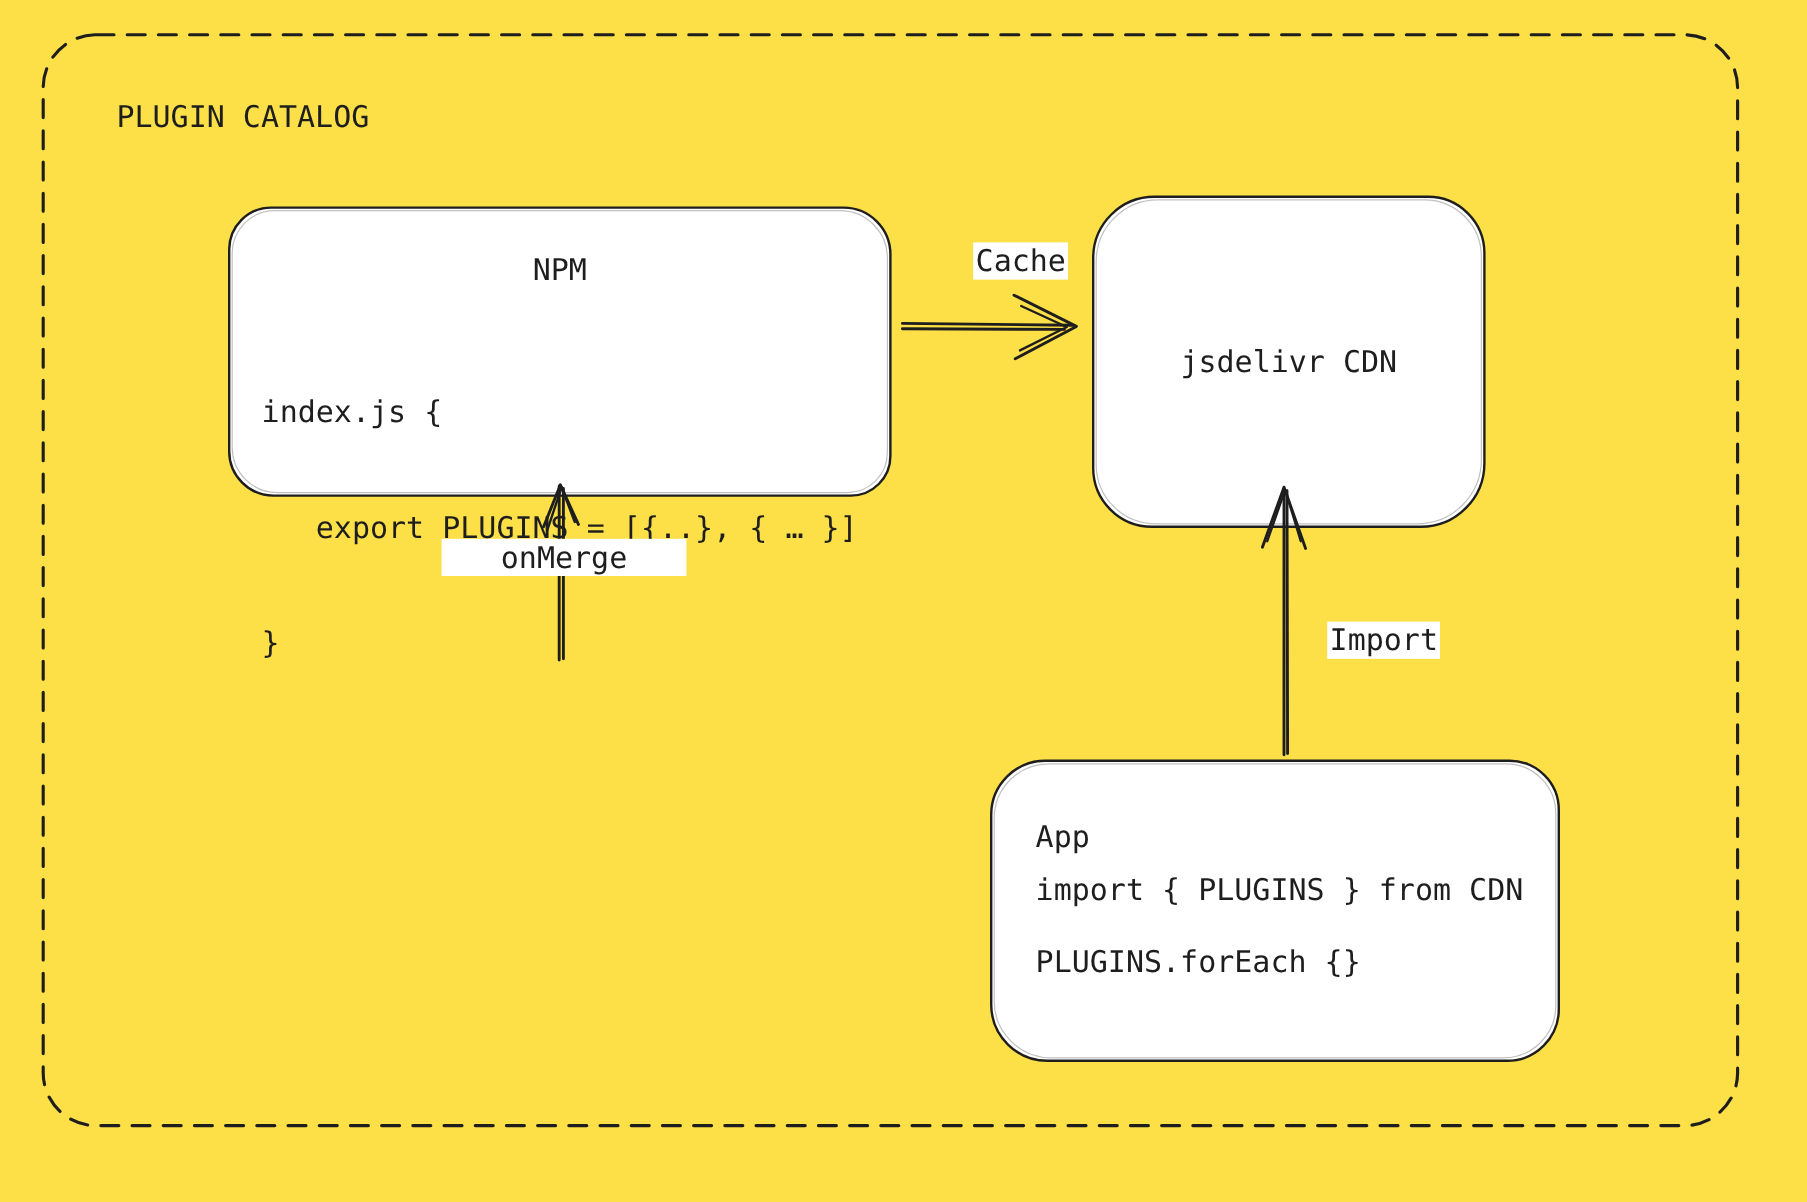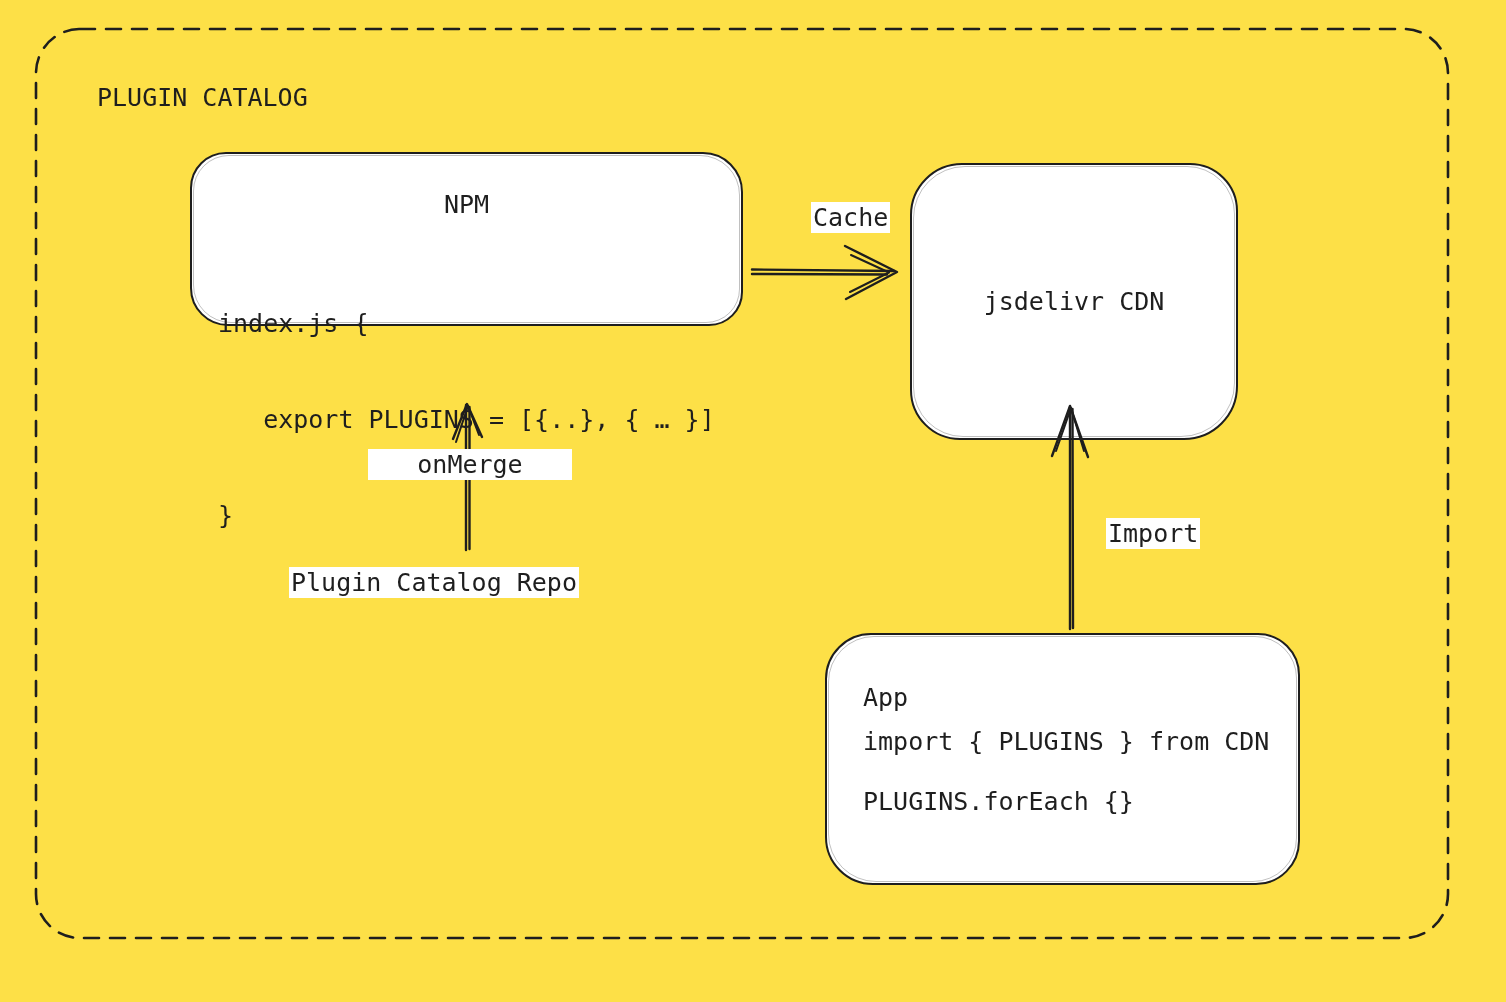--- a/index.html
+++ b/index.html
@@ -30,21 +30,21 @@
   }
   .node::after {
     content: "";
     position: absolute;
     inset: 1px;
     border: 1px solid rgba(30,30,30,0.28);
     border-radius: inherit;
     pointer-events: none;
   }
   .node-npm {
-    left: 190px; top: 152px; width: 553px; height: 174px;
+    left: 190px; top: 172px; width: 553px; height: 242px;
     border-radius: 36px 40px 34px 38px;
   }
   .npm-title { margin-top: 36px; text-align: center; line-height: 30px; }
   .npm-code { margin-top: 24px; padding-left: 26px; line-height: 32px; white-space: pre; }
   .node-cdn {
     left: 910px; top: 163px; width: 328px; height: 277px;
     border-radius: 52px 48px 54px 50px;
     display: flex; align-items: center; justify-content: center;
   }
   .node-repo {
@@ -129,17 +129,16 @@
     <div class="app-line1">import { PLUGINS } from CDN</div>
     <div class="app-line2">PLUGINS.forEach {}</div>
   </div>
 
   <div class="edge-label label-cache">Cache</div>
 
   <div class="edge-label label-build">
     <div>onMerge</div>
   </div>
 
-  <div class="edge-label label-repo-title">Plugin Catalog Repo</div>
 
   <div class="edge-label label-import">Import</div>
 
 </div>
 
 </body></html>

